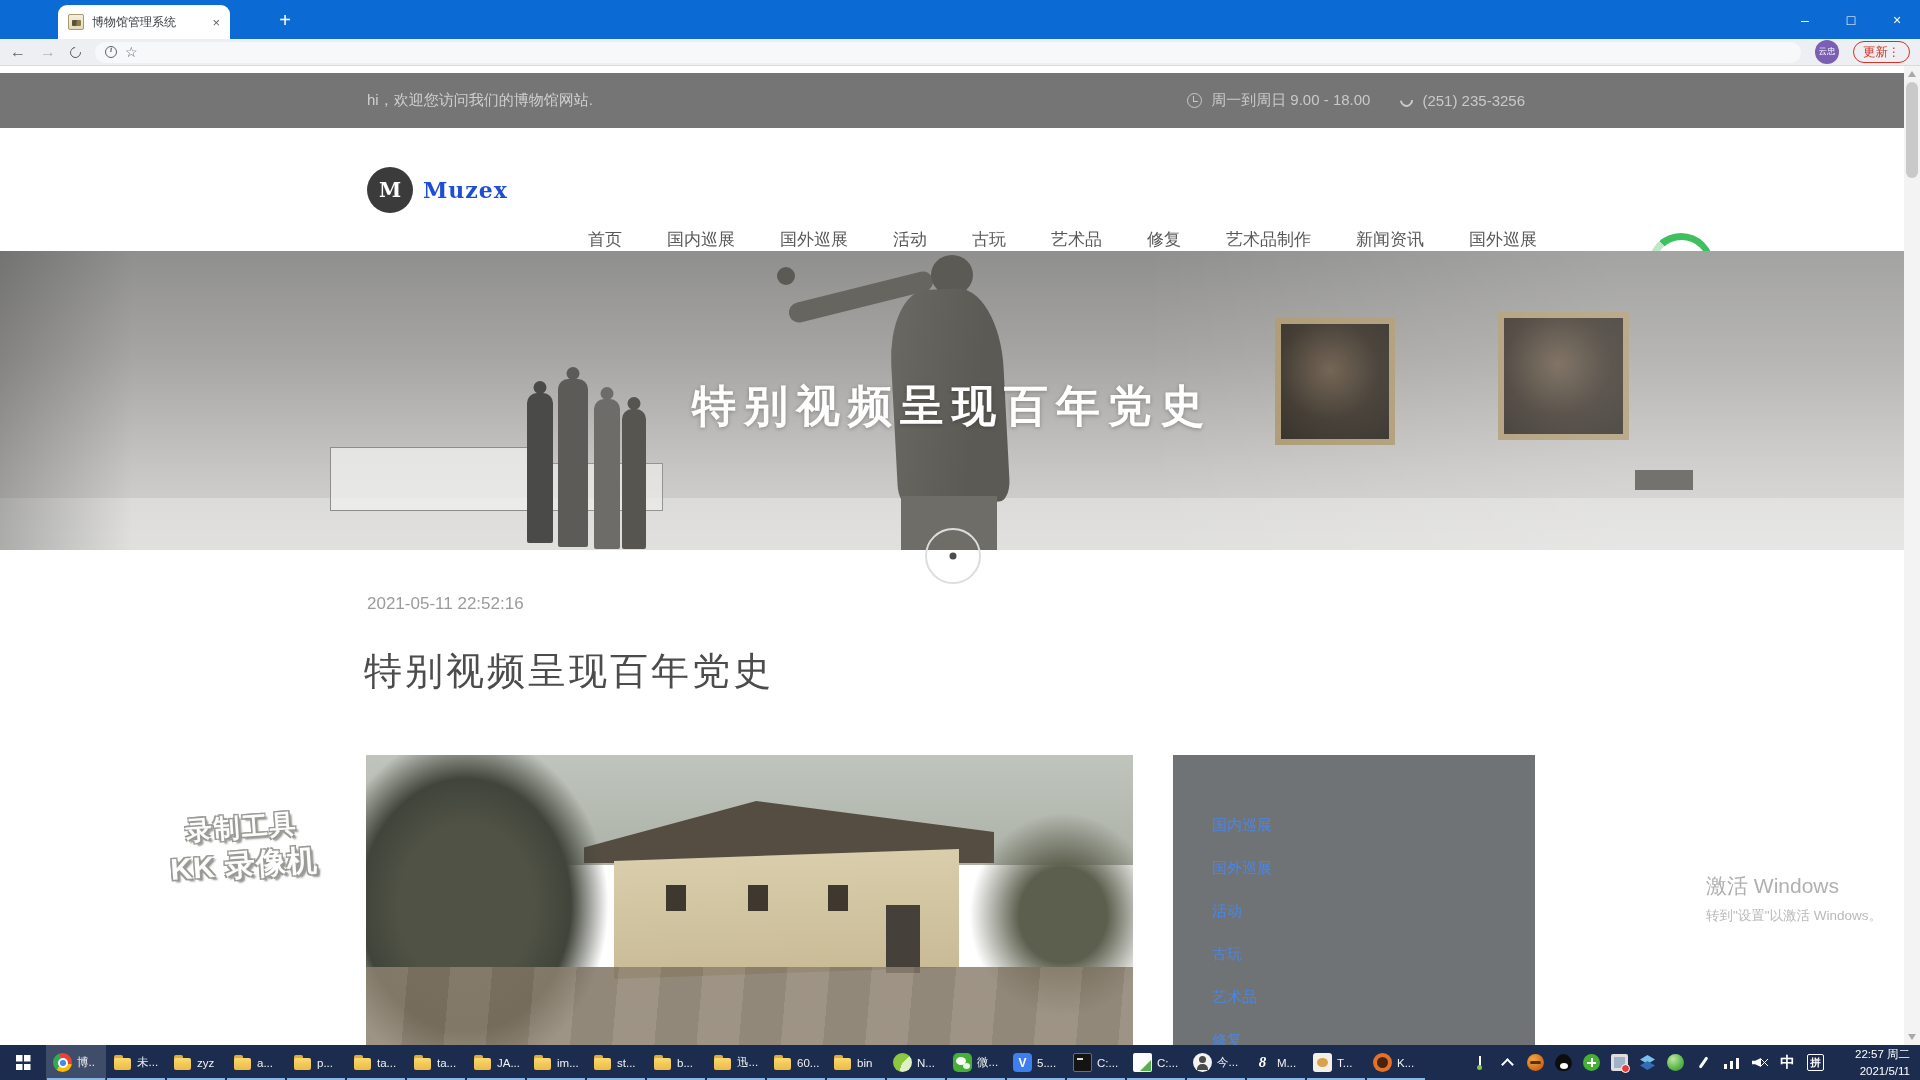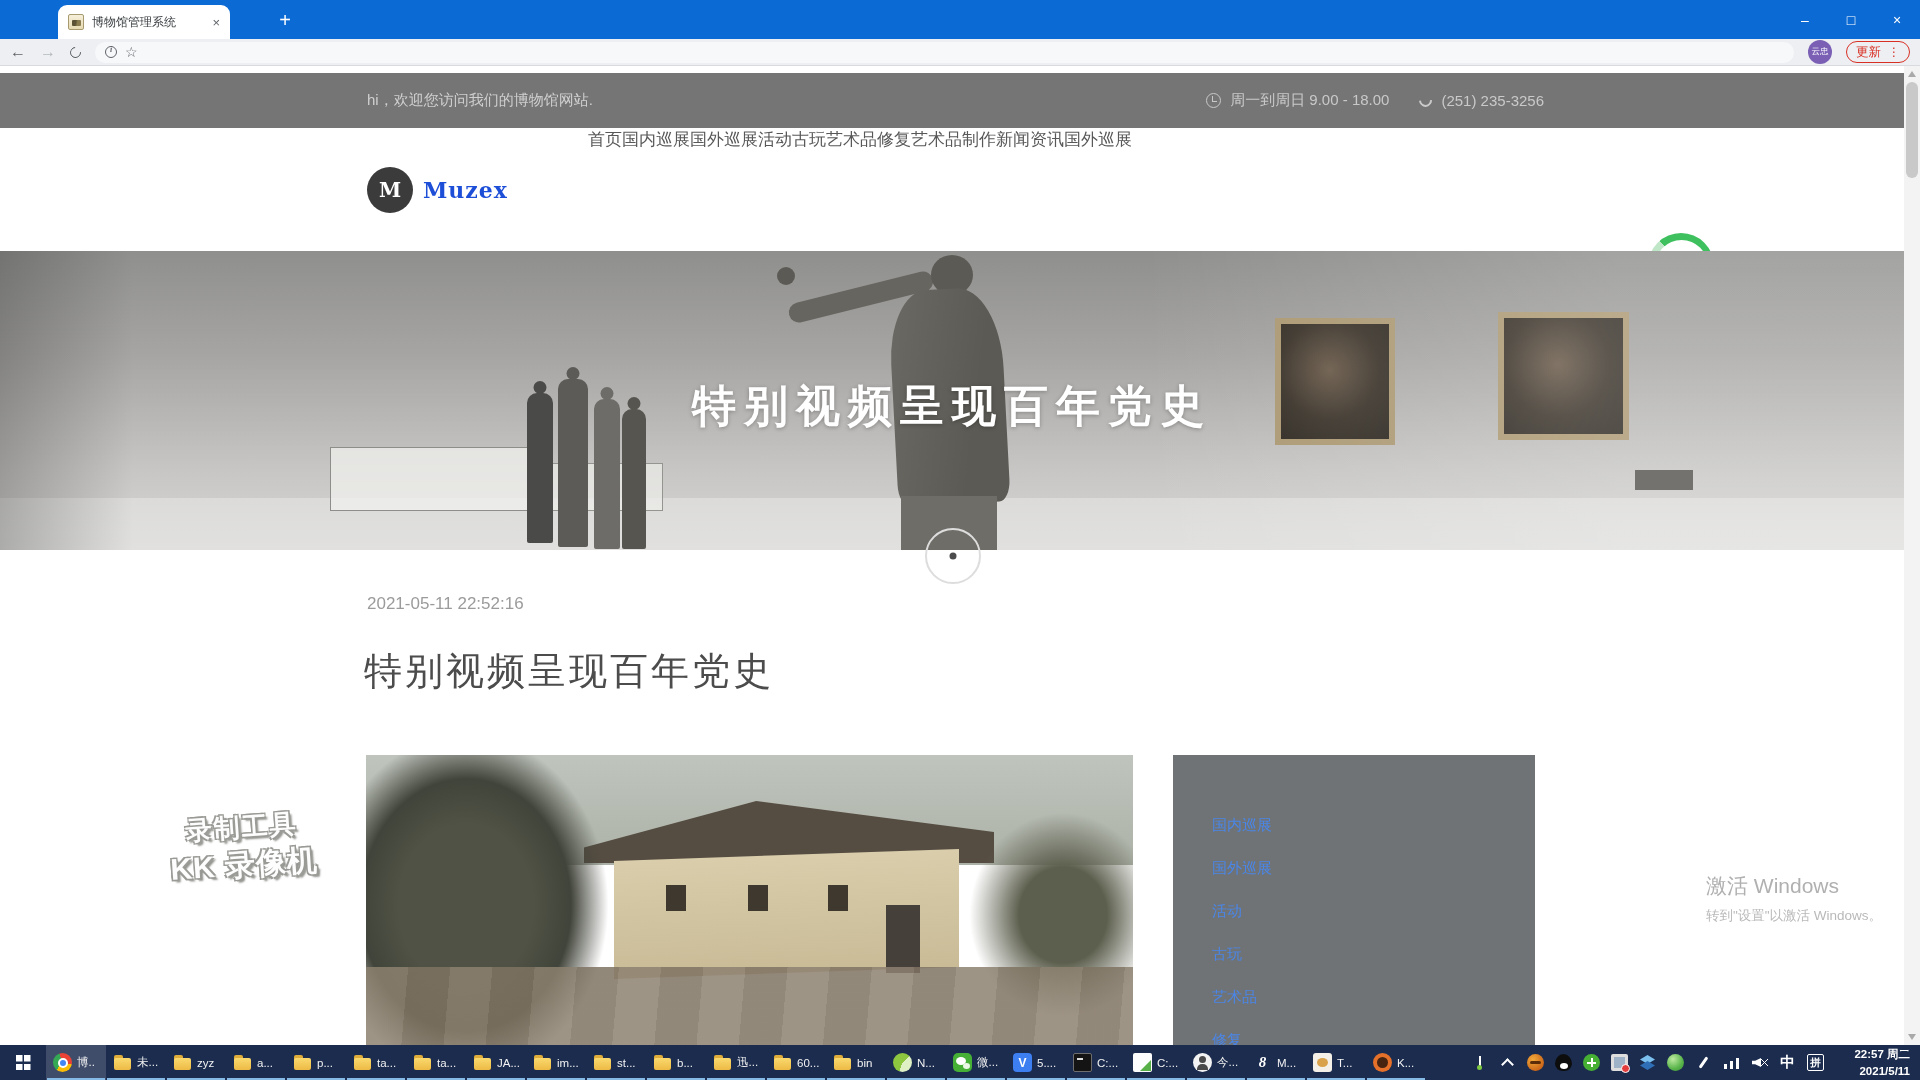--- a/index.html
+++ b/index.html
@@ -20,38 +20,38 @@
   .toolbar { position:absolute; left:0; top:39px; width:1920px; height:27px; background:#edeff2; border-bottom:1px solid #d8dade; display:flex; align-items:center; padding:0 10px; gap:14px; }
   .navglyph { font-size:16px; color:#5f6368; }
   .navglyph.disabled { color:#b4b8bd; }
   .reload { width:11px; height:11px; border:1.6px solid #5f6368; border-radius:50%; border-top-color:transparent; transform:rotate(40deg); }
   .urlpill { flex:1; height:21px; background:#f7f8fa; border-radius:11px; display:flex; align-items:center; padding:0 10px; gap:8px; }
   .infoicon { width:12px; height:12px; border:1.2px solid #5f6368; border-radius:50%; flex:none; position:relative; }
   .infoicon::after { content:"i"; position:absolute; left:0; top:-2px; width:100%; text-align:center; font:italic 600 8px "Liberation Serif",serif; color:#5f6368; }
   .url { flex:1; font-size:13.5px; color:#202124; white-space:nowrap; overflow:hidden; }
   .star { font-size:14px; color:#5f6368; }
   .avatar { width:24px; height:24px; border-radius:50%; background:#7a5fb5; color:#fff; font-size:8.5px; display:flex; align-items:center; justify-content:center; flex:none; }
-  .updatepill { height:22px; border:1.5px solid #d93025; border-radius:12px; color:#d93025; display:flex; align-items:center; gap:7px; padding:0 9px; font-size:12.5px; flex:none; }
+  .updatepill { height:22px; border:1.5px solid #d93025; border-radius:12px; color:#d93025; display:flex; align-items:center; gap:0; padding:0 9px; font-size:12.5px; flex:none; }
   .dots { font-size:12px; color:#d93025; letter-spacing:0; }
 
   
   .page { position:absolute; left:0; top:66px; width:1904px; height:979px; background:#fff; overflow:hidden; }
   .graybar { position:absolute; left:0; top:7px; width:1904px; height:55px; background:#757575; display:flex; align-items:center; }
   .greeting { position:absolute; left:367px; font-size:15px; color:#cfcfcf; }
-  .bar-right { position:absolute; right:360px; display:flex; align-items:center; gap:30px; color:#c9c9c9; font-size:15px; }
+  .bar-right { position:absolute; right:379px; display:flex; align-items:center; gap:30px; color:#c9c9c9; font-size:15px; }
   .bar-item { display:flex; align-items:center; gap:9px; }
   .clock-ic { width:15px; height:15px; border:1.6px solid #c9c9c9; border-radius:50%; position:relative; }
   .clock-ic::after { content:""; position:absolute; left:5px; top:2px; width:4px; height:5px; border-left:1.5px solid #c9c9c9; border-bottom:1.5px solid #c9c9c9; }
   .phone-ic { width:13px; height:13px; border:2.4px solid #c9c9c9; border-radius:50%; border-right-color:transparent; border-bottom-color:transparent; transform:rotate(222deg); }
 
   .navbar { position:absolute; left:0; top:62px; width:1904px; height:123px; background:#fff; }
   .brand { position:absolute; left:367px; top:0; height:123px; display:flex; align-items:center; gap:10px; }
   .brandmark { width:46px; height:46px; border-radius:50%; background:#3b3b3b; color:#fff; display:flex; align-items:center; justify-content:center; font:700 20px "DejaVu Serif","Liberation Serif",serif; }
   .brandname { font:700 22px "DejaVu Serif","Liberation Serif",serif; color:#1d4ed8; letter-spacing:1px; }
-  .menu { position:absolute; left:588px; top:0; height:123px; display:flex; align-items:flex-start; }
+  .menu { position:absolute; left:588px; top:0; height:123px; display:flex; align-items:flex-end; gap:45px; }
   .menu-item { font-size:17px; color:#585858; cursor:pointer; white-space:nowrap; }
 
   .gauge { position:absolute; left:1648px; top:105px; width:66px; height:66px; border-radius:50%;
            background:conic-gradient(#3ec05e 0 268deg,#bfe6c6 268deg 320deg,#3ec05e 320deg 360deg);
            display:flex; align-items:center; justify-content:center; }
   .gauge-inner { width:53px; height:53px; border-radius:50%; background:#fff; display:flex; flex-direction:column; align-items:center; justify-content:center; line-height:1.05; }
   .gauge-pc { font-size:17px; color:#3a3a3a; font-weight:500; }
   .gauge-pc small { font-size:9px; }
   .gauge-t { display:flex; align-items:center; gap:2px; font-size:9px; color:#555; }
   .flame { width:7px; height:10px; background:linear-gradient(#ffb74d,#f57c00); border-radius:50% 50% 50% 50%/62% 62% 38% 38%; }
@@ -168,21 +168,21 @@
   [data-icon="drive-stack-icon"]::before { content:""; position:absolute; left:1px; top:1px; width:15px; height:9px; background:#7cc0f0; clip-path:polygon(50% 0,100% 50%,50% 100%,0 50%); }
   [data-icon="drive-stack-icon"]::after { content:""; position:absolute; left:1px; top:7px; width:15px; height:9px; background:#2f6fb8; clip-path:polygon(50% 0,100% 50%,50% 100%,0 50%); }
   [data-icon="green-ball-icon"] { border-radius:50%; background:radial-gradient(circle at 35% 30%,#bdeaa0,#58b44a 60%,#3f8f35); }
   [data-icon="pen-icon"]::before { content:""; width:3px; height:13px; background:#fff; border-radius:1.5px; transform:rotate(35deg); }
   [data-icon="signal-icon"] { background-image:linear-gradient(#fff,#fff),linear-gradient(#fff,#fff),linear-gradient(#fff,#fff); background-size:3px 5px,3px 8px,3px 11px; background-position:left 1px bottom 2px,center bottom 2px,right 1px bottom 2px; background-repeat:no-repeat; }
   [data-icon="speaker-muted-icon"]::before { content:""; position:absolute; left:1px; top:4px; width:9px; height:9px; background:#fff; clip-path:polygon(0 30%,35% 30%,100% 0,100% 100%,35% 70%,0 70%); }
   [data-icon="speaker-muted-icon"]::after { content:""; position:absolute; right:0; top:5px; width:7px; height:7px;
     background:linear-gradient(45deg,transparent 44%,#fff 44% 56%,transparent 56%),linear-gradient(-45deg,transparent 44%,#fff 44% 56%,transparent 56%); }
   [data-icon="ime-lang-icon"] { font-size:14.5px; }
   [data-icon="ime-grid-icon"] { border:1.5px solid #fff; border-radius:2px; font-size:10.5px; }
-  .tray-clock { display:flex; flex-direction:column; justify-content:center; text-align:right; color:#fff; font-size:11.5px; line-height:1.45; padding-right:10px; width:86px;font-weight:bold; }
+  .tray-clock { display:flex; flex-direction:column; justify-content:center; text-align:right; color:#fff; font-size:11.5px; line-height:1.45; padding-right:10px; width:86px; }
 </style>
 </head>
 <body>
 
 <div class="screen">
 
   <div class="titlebar">
     <div class="tab">
       <span class="favicon"></span>
       <span class="tab-title">博物馆管理系统</span>

